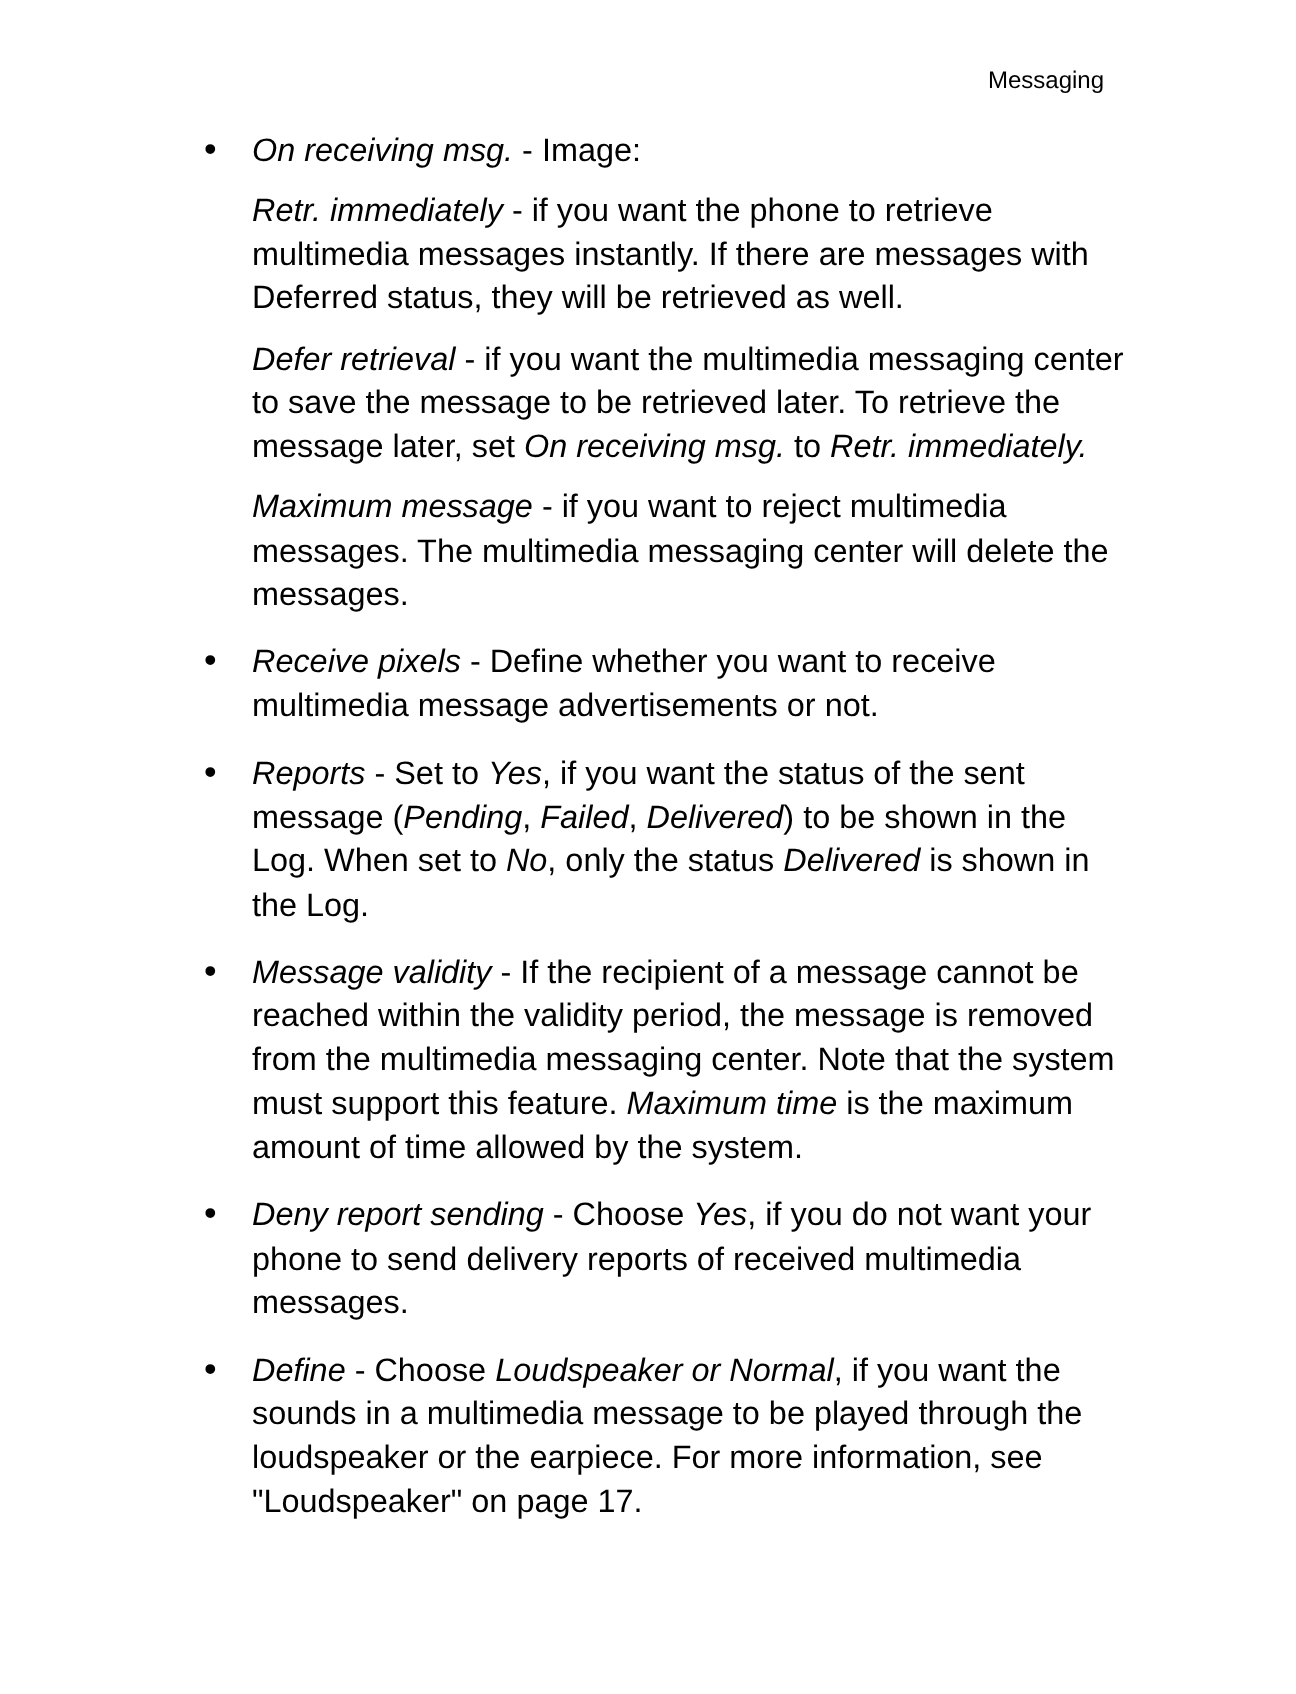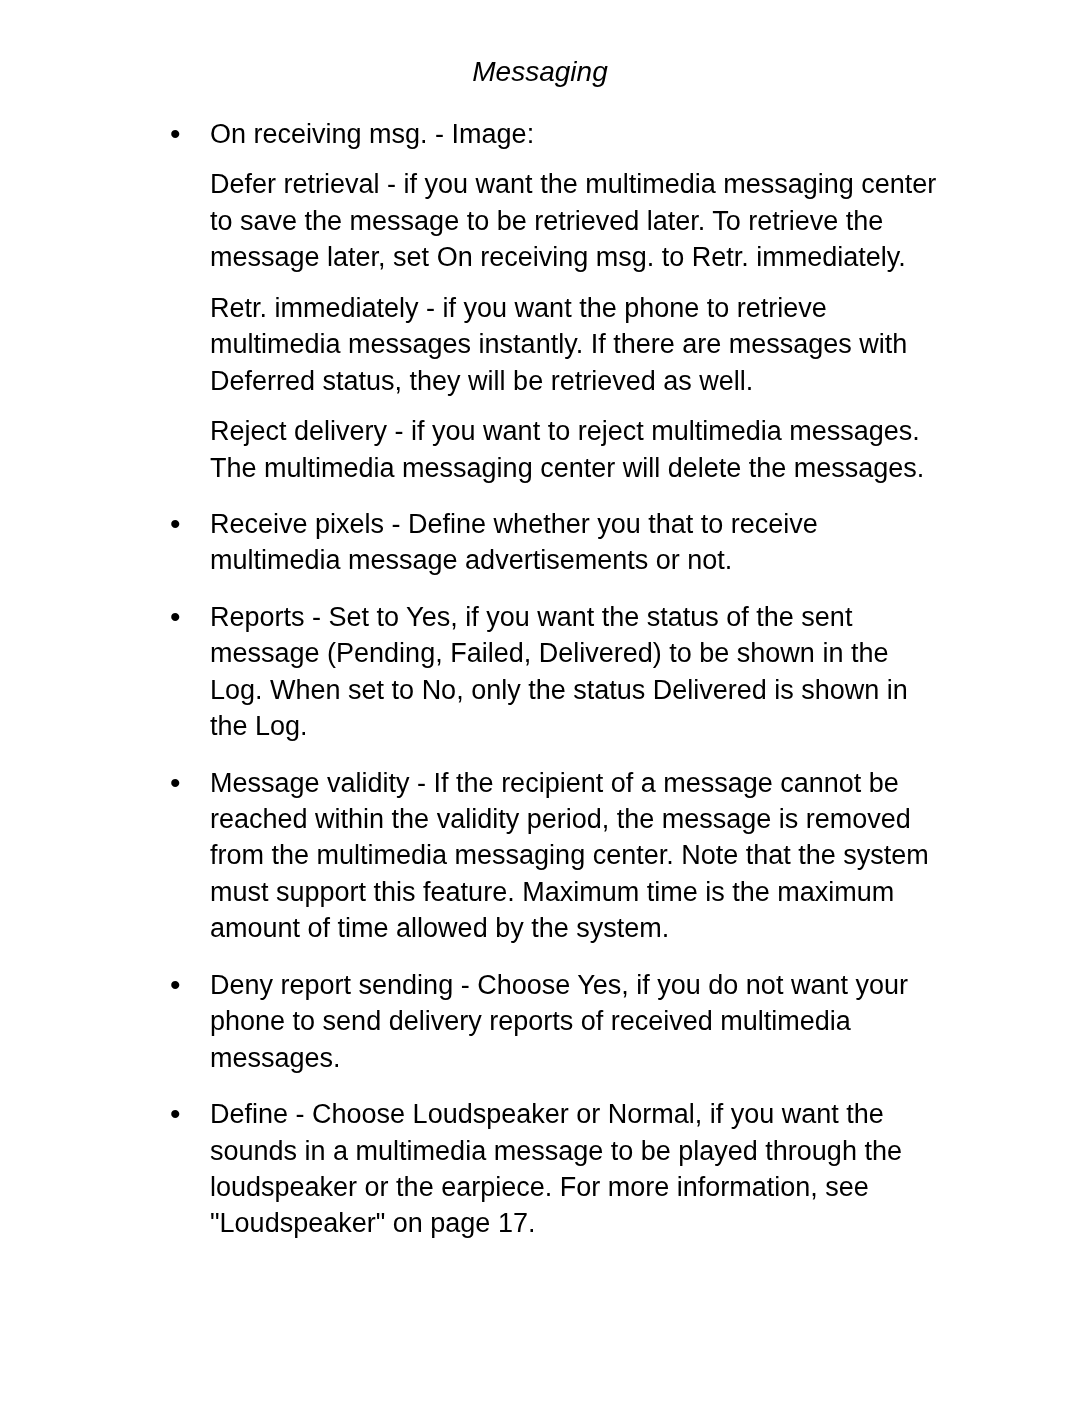--- a/index.html
+++ b/index.html
@@ -11,23 +11,22 @@
     font-family: "Segoe UI", "Helvetica Neue", Arial, sans-serif;
   }
   .page {
     width: 1080px;
     min-height: 1412px;
     padding: 56px 140px 40px 160px;
     box-sizing: border-box;
     position: relative;
   }
   .running-head {
-    text-align: center;
-    font-style: italic;
-    font-size: 28px;
+    text-align: right;
+    font-size: 20px;
     margin-bottom: 28px;
     padding-right: 20px;
   }
   ul.top-list {
     list-style: none;
     margin: 0;
     padding: 0;
   }
   ul.top-list > li {
     position: relative;
@@ -41,50 +40,50 @@
     position: absolute;
     left: 10px;
     top: 0;
     font-size: 30px;
     line-height: 1.2;
   }
   .sub-para {
     margin-top: 14px;
     margin-bottom: 0;
   }
-  .italic { }
+  .italic { font-style: italic; }
 </style>
 </head>
 <body>
 
 <div class="page">
 
   <div class="running-head">Messaging</div>
 
   <ul class="top-list">
 
     <li>
       <span class="italic">On receiving msg.</span><span> - Image:</span>
 
       <p class="sub-para">
+        <span class="italic">Retr. immediately</span><span> - if you want the phone to retrieve multimedia messages instantly. If there are messages with Deferred status, they will be retrieved as well.</span>
+      </p>
+
+      <p class="sub-para">
         <span class="italic">Defer retrieval</span><span> - if you want the multimedia messaging center to save the message to be retrieved later. To retrieve the message later, set </span><span class="italic">On receiving msg.</span><span> to </span><span class="italic">Retr. immediately.</span>
       </p>
 
       <p class="sub-para">
-        <span class="italic">Retr. immediately</span><span> - if you want the phone to retrieve multimedia messages instantly. If there are messages with Deferred status, they will be retrieved as well.</span>
-      </p>
-
-      <p class="sub-para">
-        <span class="italic">Reject delivery</span><span> - if you want to reject multimedia messages. The multimedia messaging center will delete the messages.</span>
+        <span class="italic">Maximum message</span><span> - if you want to reject multimedia messages. The multimedia messaging center will delete the messages.</span>
       </p>
     </li>
 
 
     <li>
-      <span class="italic">Receive pixels</span><span> - Define whether you that to receive multimedia message advertisements or not.</span>
+      <span class="italic">Receive pixels</span><span> - Define whether you want to receive multimedia message advertisements or not.</span>
     </li>
 
     <li>
       <span class="italic">Reports</span><span> - Set to </span><span class="italic">Yes</span><span>, if you want the status of the sent message (</span><span class="italic">Pending</span><span>, </span><span class="italic">Failed</span><span>, </span><span class="italic">Delivered</span><span>) to be shown in the Log. When set to </span><span class="italic">No</span><span>, only the status </span><span class="italic">Delivered</span><span> is shown in the Log.</span>
     </li>
 
     <li>
       <span class="italic">Message validity</span><span> - If the recipient of a message cannot be reached within the validity period, the message is removed from the multimedia messaging center. Note that the system must support this feature. </span><span class="italic">Maximum time</span><span> is the maximum amount of time allowed by the system.</span>
     </li>
 

